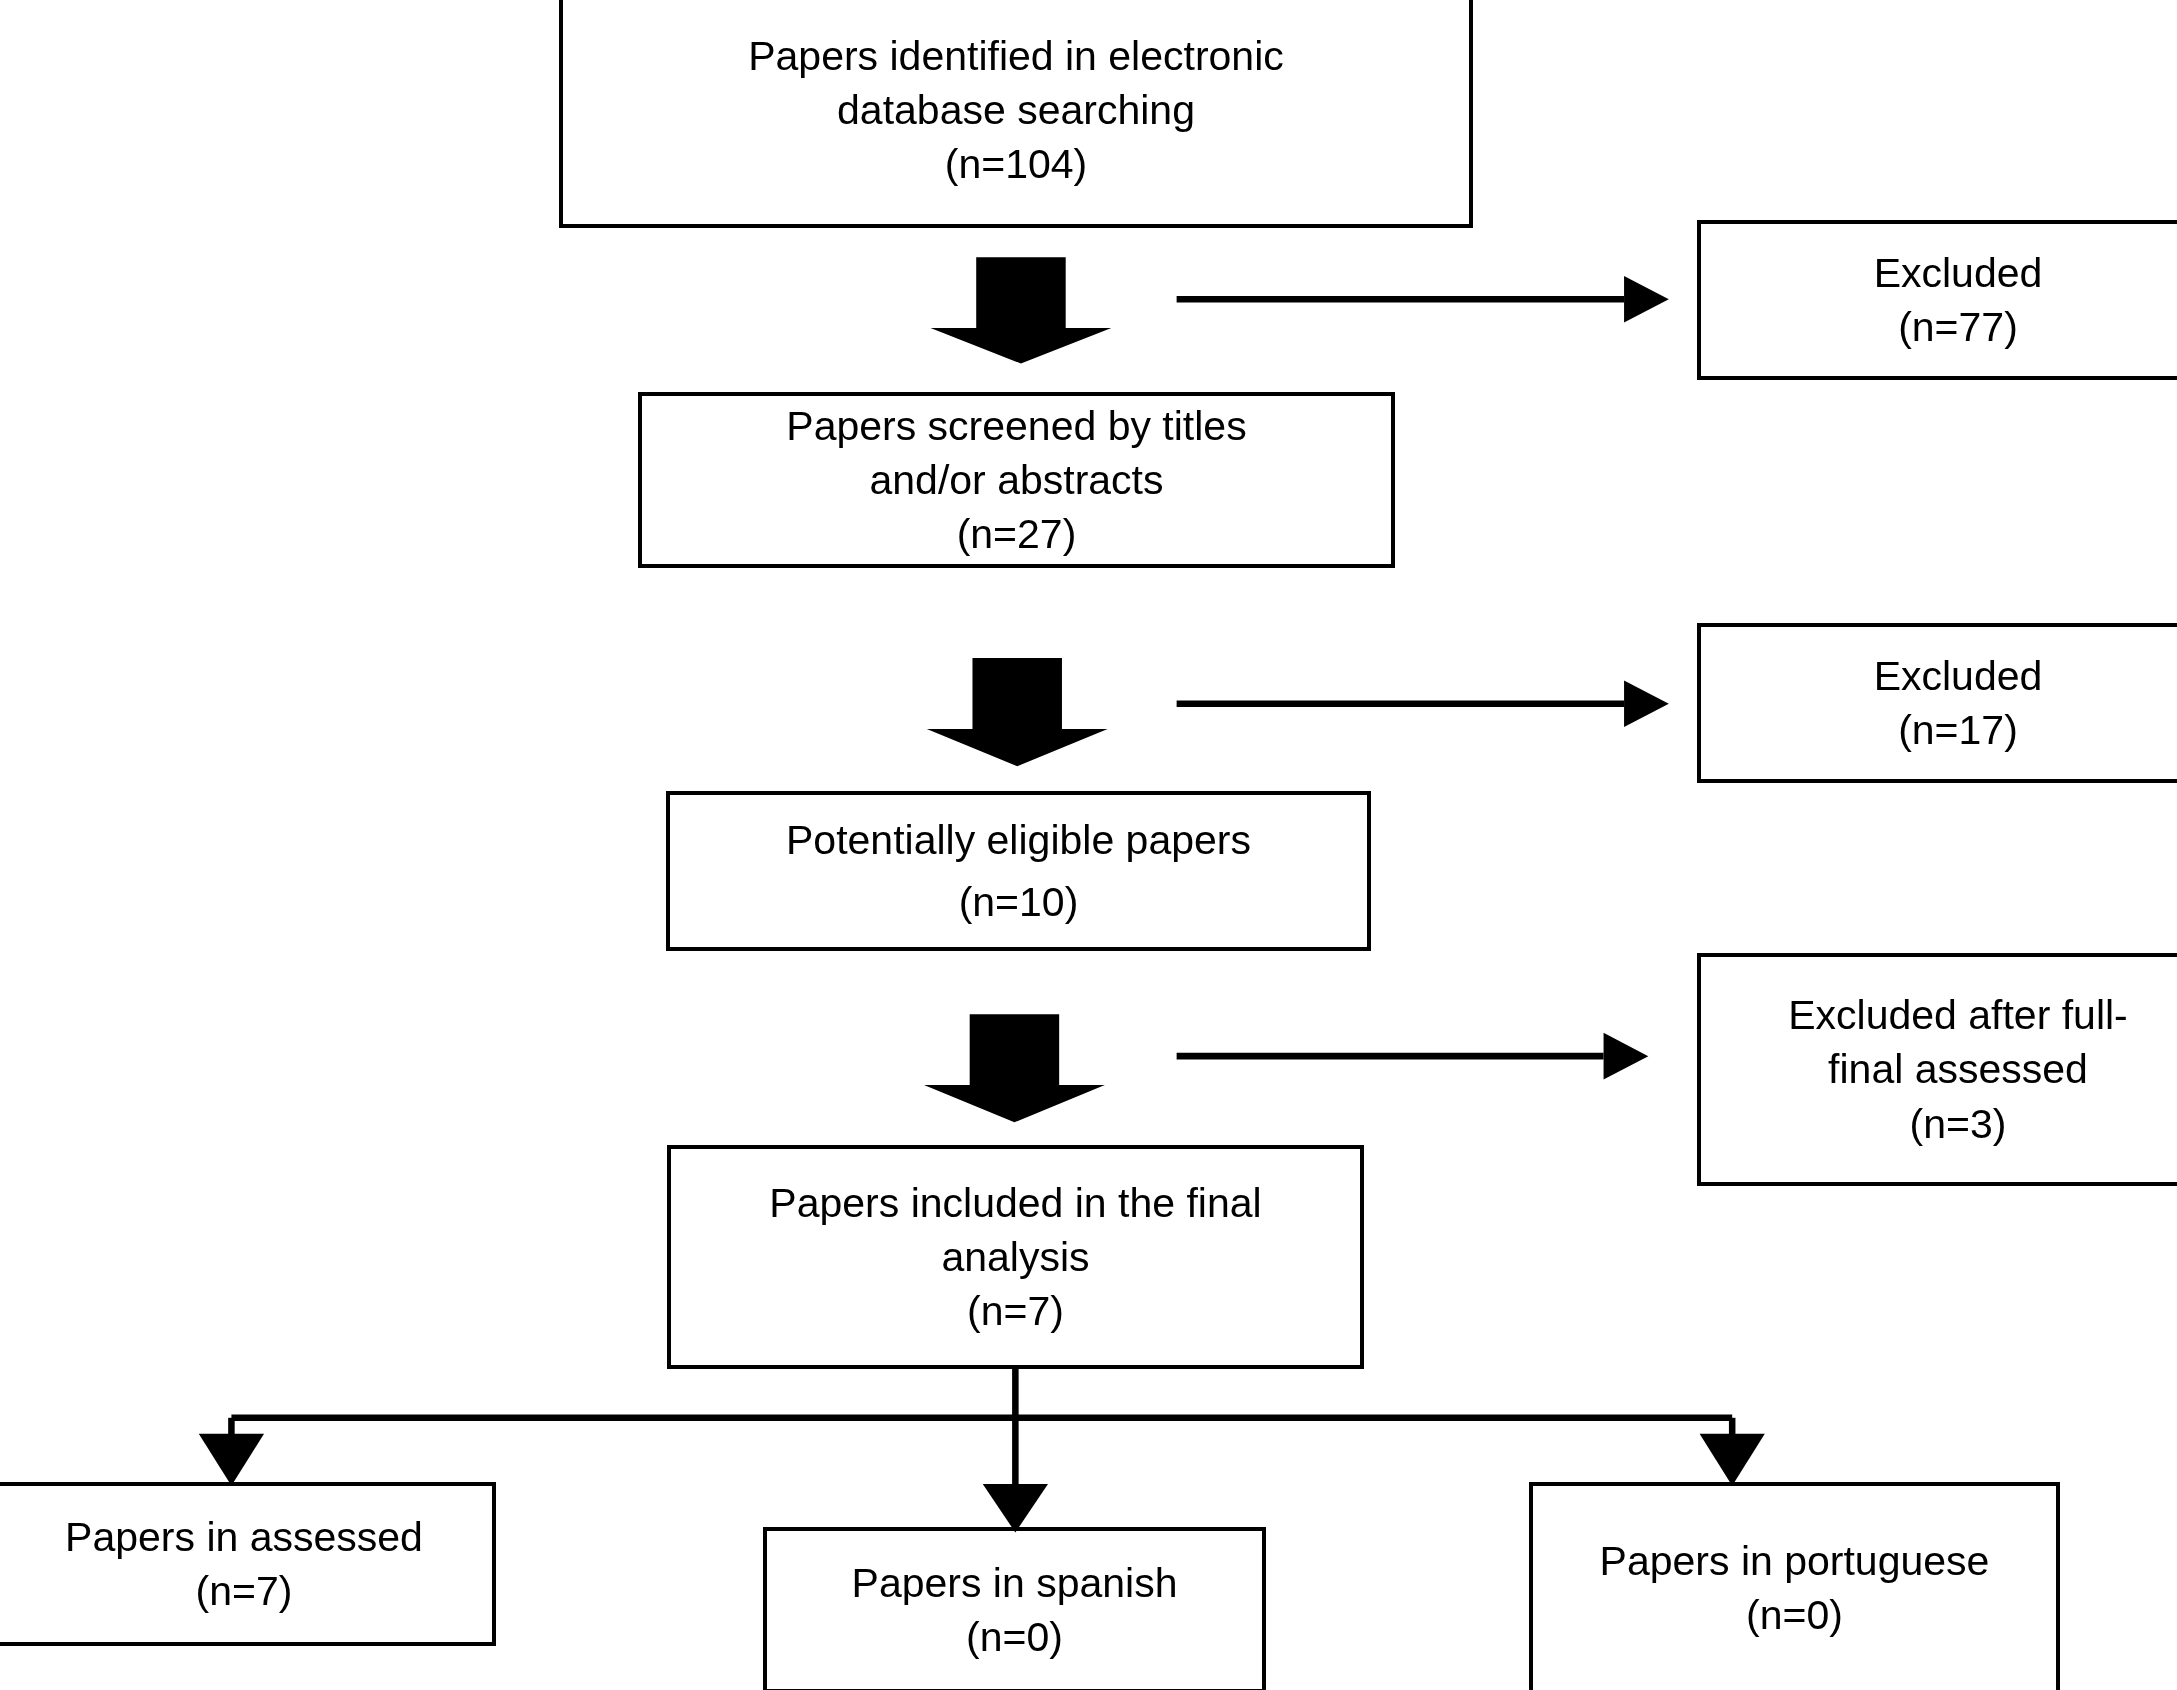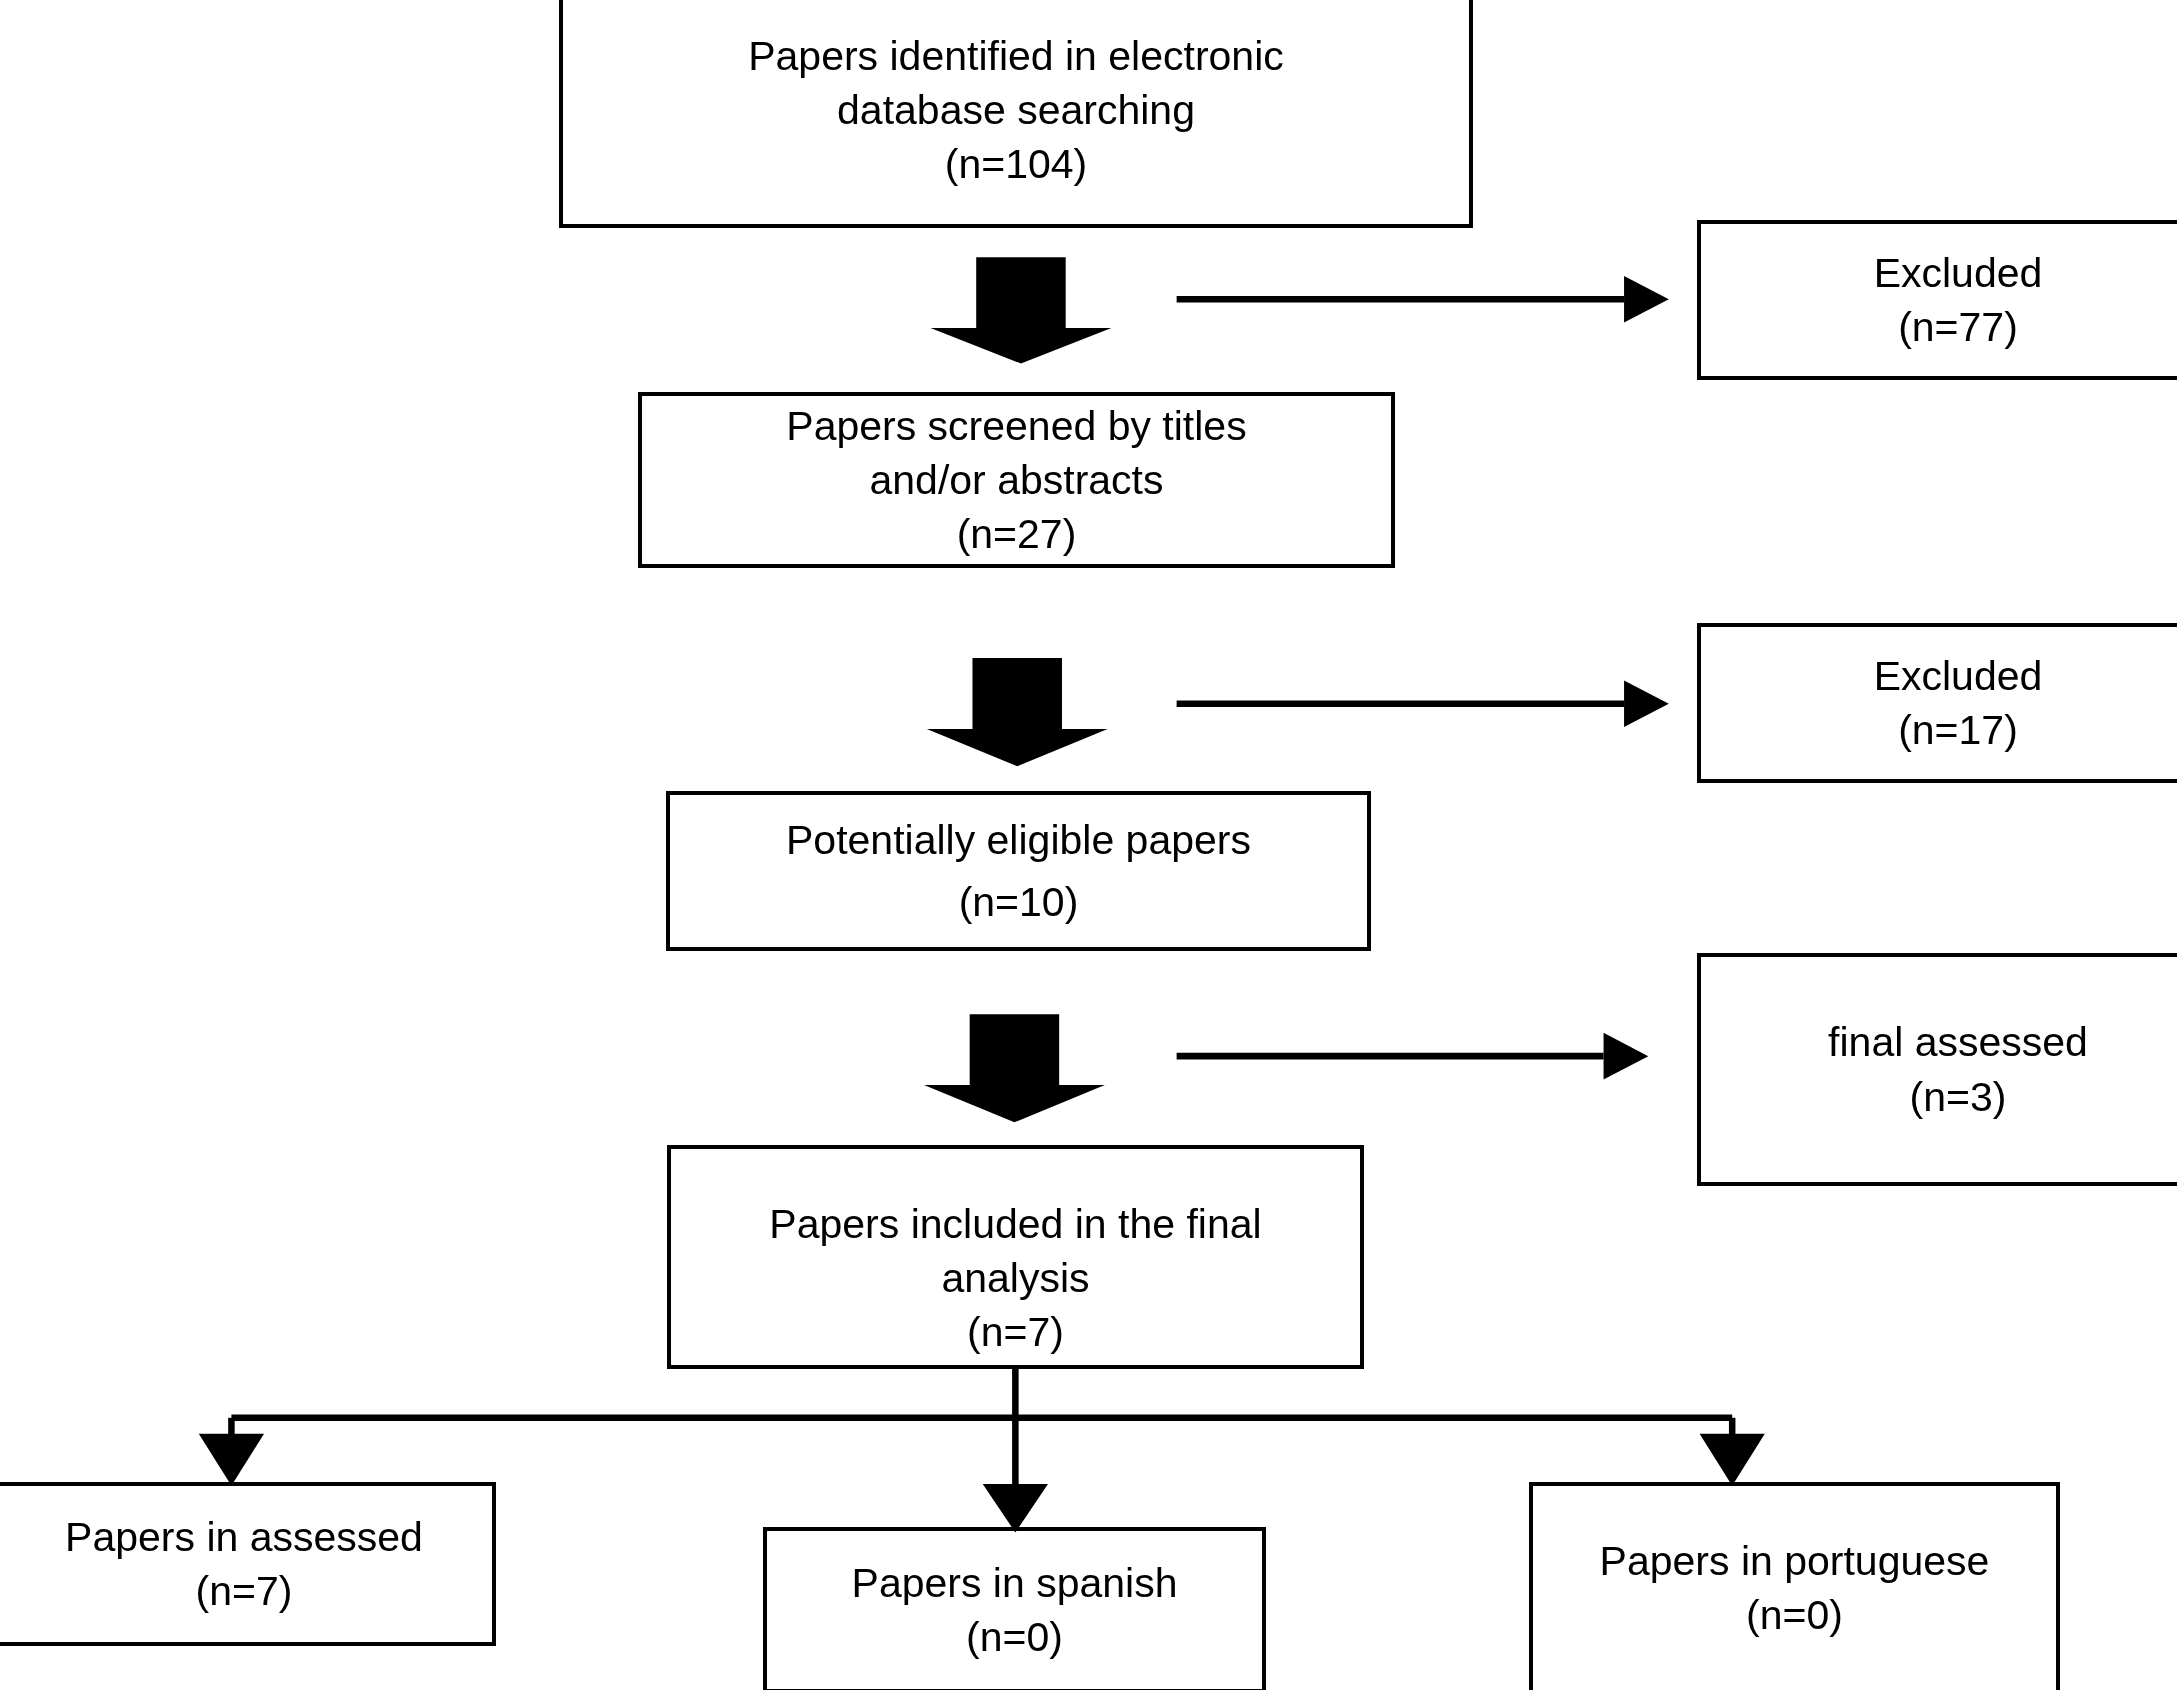--- a/index.html
+++ b/index.html
@@ -69,25 +69,26 @@
     <span class="line">Excluded</span>
     <span class="line">(n=17)</span>
   </div>
 
   <div class="node" style="left:666px; top:791px; width:705px; height:160px;gap:8px;">
     <span class="line">Potentially eligible papers</span>
     <span class="line">(n=10)</span>
   </div>
 
   <div class="node" style="left:1697px; top:953px; width:522px; height:233px;">
+    <span class="line">Excluded after full-</span>
     <span class="line">final assessed</span>
     <span class="line">(n=3)</span>
   </div>
 
-  <div class="node" style="left:667px; top:1145px; width:697px; height:224px;justify-content:flex-end;">
+  <div class="node" style="left:667px; top:1145px; width:697px; height:224px;">
     <span class="line">Papers included in the final</span>
     <span class="line">analysis</span>
     <span class="line">(n=7)</span>
   </div>
 
   <div class="node" style="left:-7.5px; top:1482px; width:503px; height:164px;">
     <span class="line">Papers in assessed</span>
     <span class="line">(n=7)</span>
   </div>
 

